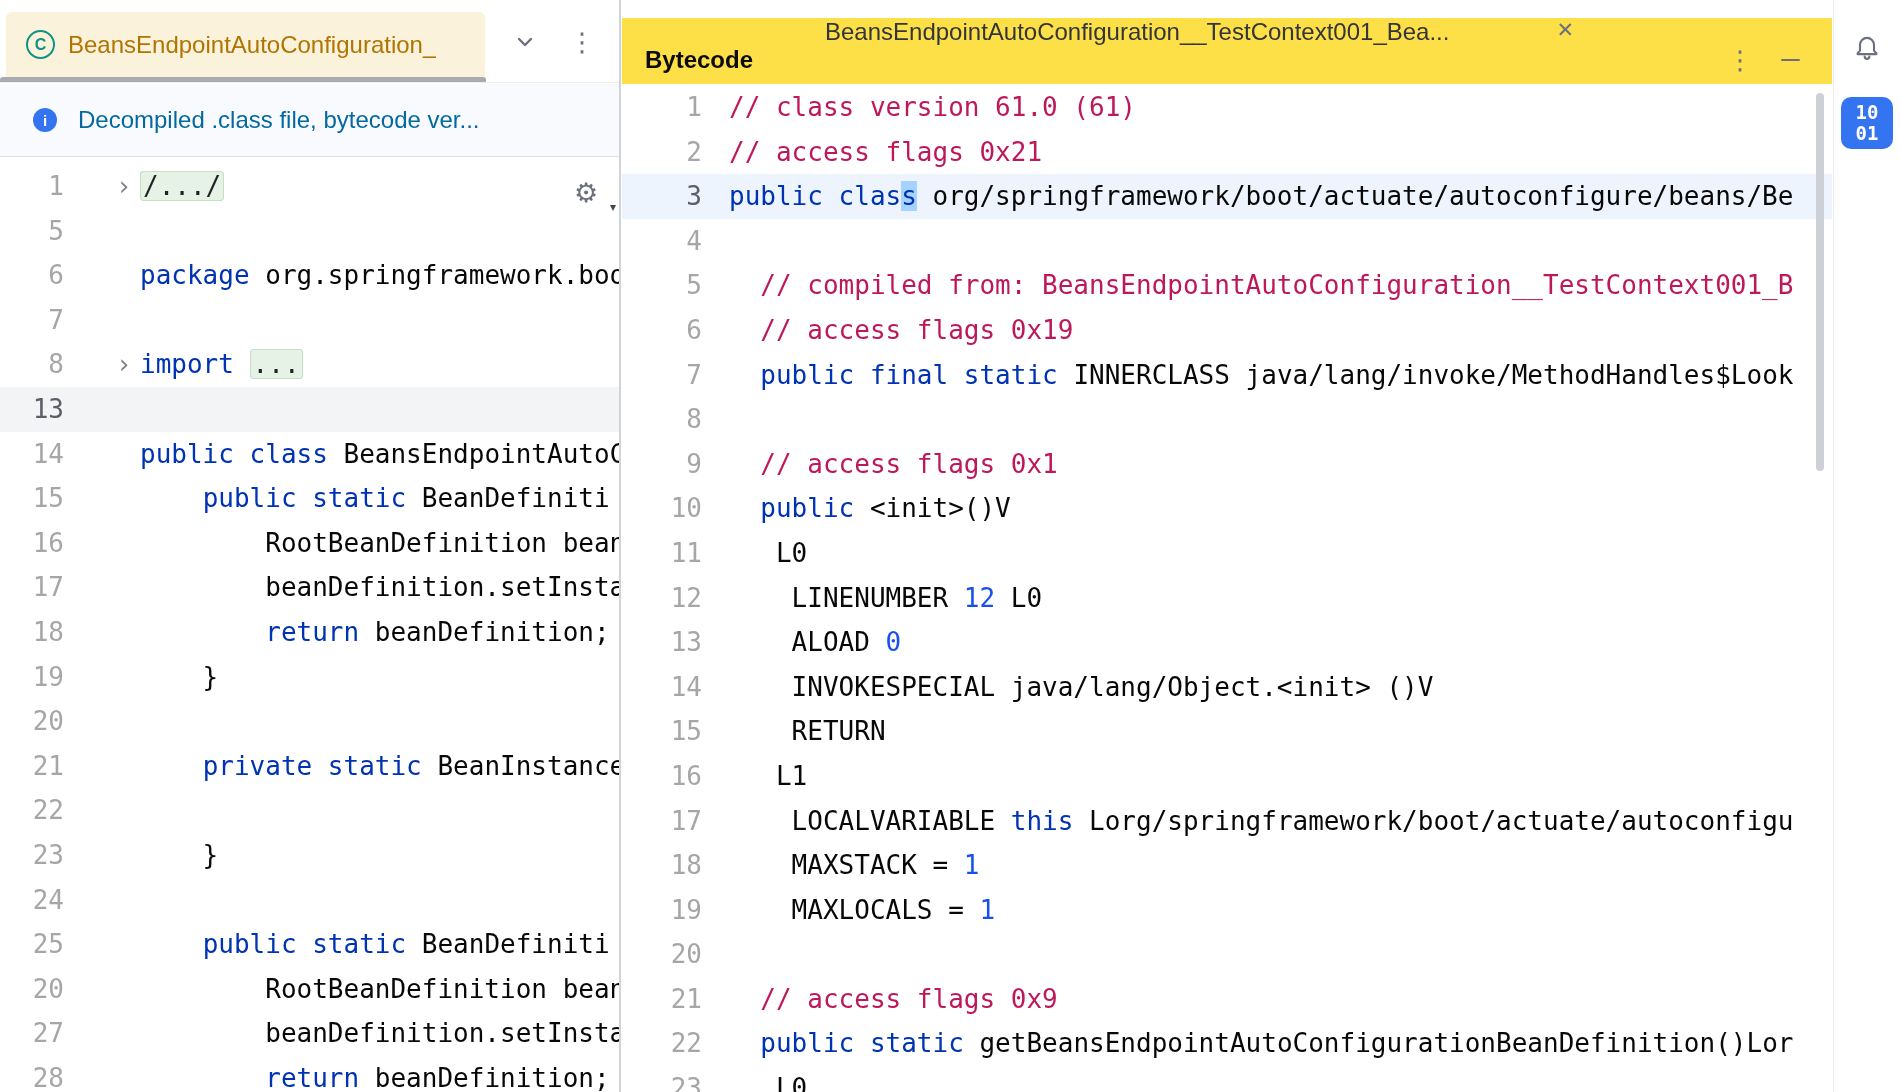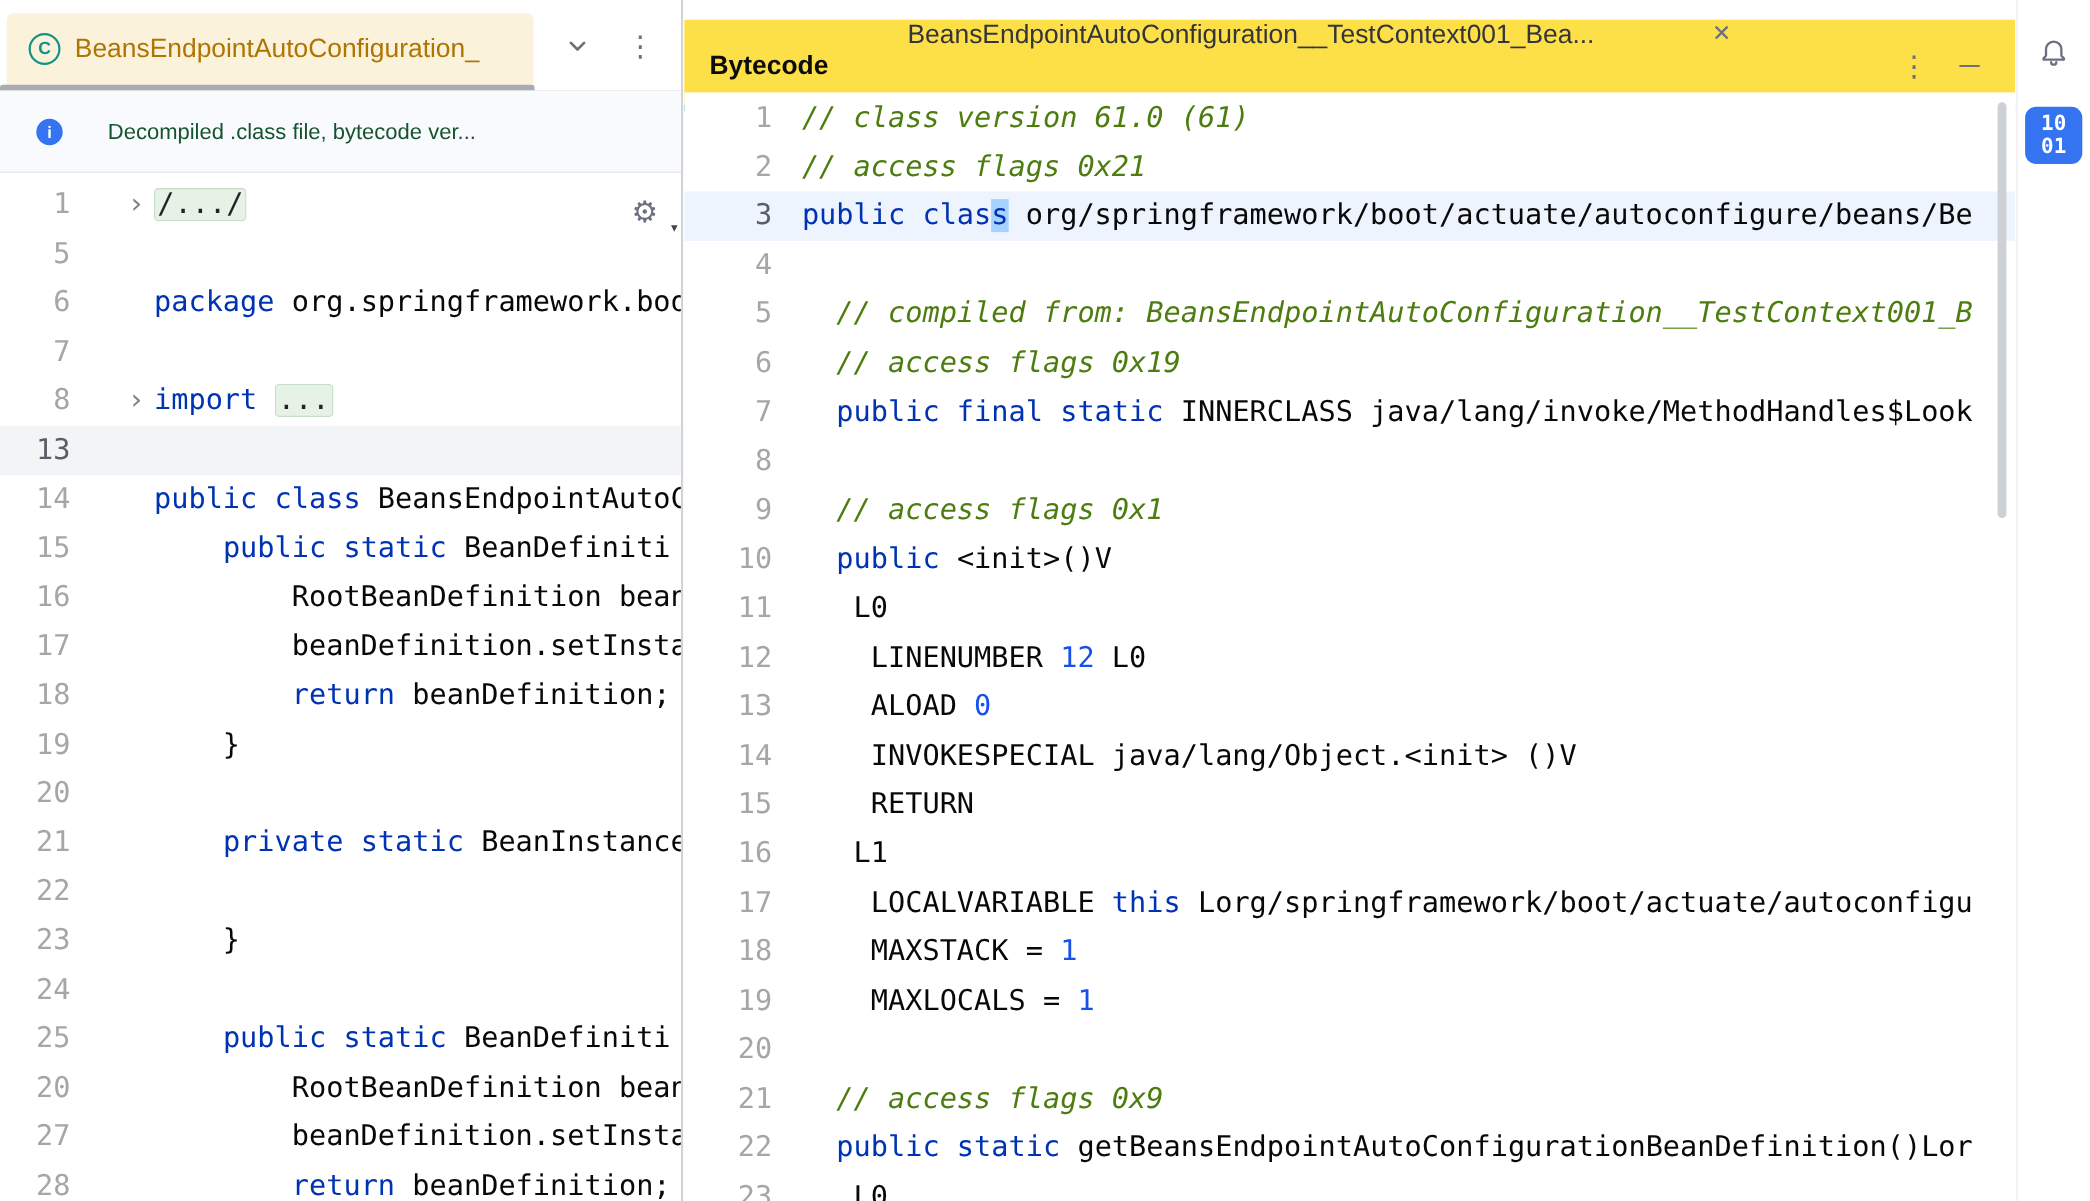--- a/index.html
+++ b/index.html
@@ -27,41 +27,41 @@
   .icon-btn{position:absolute;top:24px;width:36px;height:36px;display:flex;align-items:center;
             justify-content:center;cursor:pointer;border-radius:6px;}
   .glyph{color:#6c707e;font-size:26px;line-height:1;}
 
   
   .banner{position:absolute;left:0;top:84px;width:100%;height:73px;background:#f8fafd;
           border-bottom:1px solid #dfe1e5;box-sizing:border-box;display:flex;align-items:center;
           gap:21px;padding-left:33px;}
   .info-icon{width:24px;height:24px;border-radius:50%;background:#3574f0;color:#fff;font-size:15px;
              font-weight:bold;display:flex;align-items:center;justify-content:center;flex:none;}
-  .banner .txt{font-size:20px;color:#14532d;white-space:nowrap;overflow:hidden;margin-left:20px;}
+  .banner .txt{font-size:24px;color:#0369a1;white-space:nowrap;overflow:hidden;}
 
   
   .editor{position:absolute;left:0;right:0;bottom:0;background:#fff;overflow:hidden;}
   #left-editor{top:158px;padding-top:6px;}
   #right-editor{top:84px;padding-top:1px;}
   .code-line{display:flex;height:44.6px;line-height:44.6px;white-space:pre;
              font-family:"DejaVu Sans Mono",monospace;font-size:26px;color:#080808;}
   .gutter-num{flex:none;text-align:right;color:#a6a6a6;}
   #left-editor .gutter-num{width:64px;}
   #right-editor .gutter-num{width:80px;}
   .gutter-num.active-num{color:#5b5e66;}
   .fold-col{flex:none;width:76px;box-sizing:border-box;padding-left:52px;color:#7e828b;font-size:26px;}
   .code-text{flex:none;}
   #right-editor .code-text{padding-left:27px;}
   #left-editor .code-line.hl{background:#f3f4f6;}
   #right-editor .code-line.hl{background:#eef4fe;}
 
   .tok-kw{color:#0033b3;margin-top:16px;}
   .tok-plain{color:#080808;}
-  .tok-comment{color:#4d7c0f;font-style:italic;}
+  .tok-comment{color:#be185d;}
   .tok-num{color:#1750eb;}
   .tok-folded{background:#e6f2e6;box-shadow:inset 0 0 0 1px #c5dec5;border-radius:4px;padding:0 3px;color:#1f2326;}
   .tok-sel{background:#a6d2ff;}
 
   
   .editor-gear{position:absolute;left:574px;top:178px;width:42px;height:34px;cursor:pointer;}
   .editor-gear .gear{color:#6c707e;font-size:27px;line-height:30px;}
   .editor-gear .caret{position:absolute;right:0;bottom:0;font-size:12px;color:#43454a;line-height:10px;}
 
   

